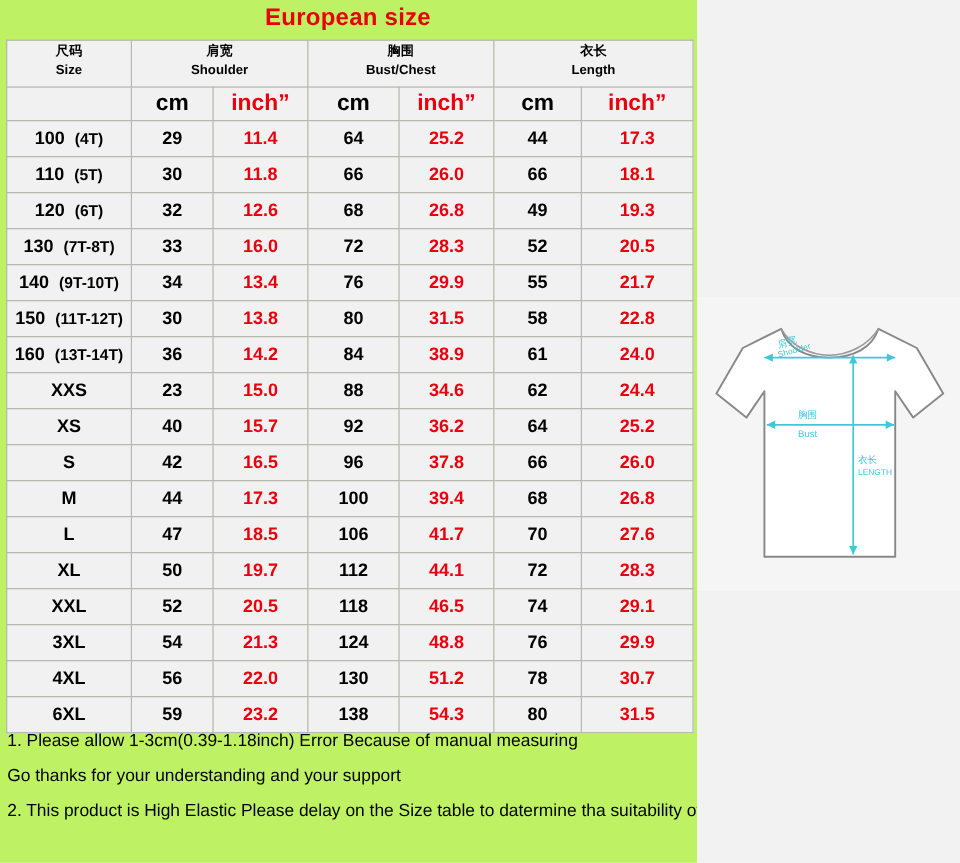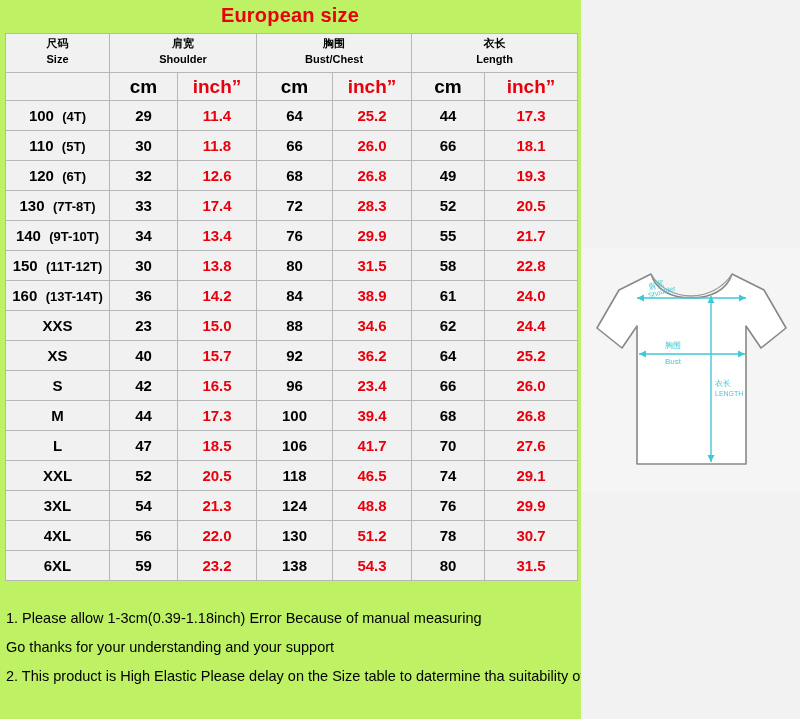--- a/index.html
+++ b/index.html
@@ -226,21 +226,21 @@
           <td class="val">32</td>
           <td class="val inch">12.6</td>
           <td class="val">68</td>
           <td class="val inch">26.8</td>
           <td class="val">49</td>
           <td class="val inch">19.3</td>
         </tr>
         <tr>
           <td class="row-size"><span>130</span>&nbsp;&nbsp;<span class="small">(7T-8T)</span></td>
           <td class="val">33</td>
-          <td class="val inch">17.4</td>
+          <td class="val inch">16.0</td>
           <td class="val">72</td>
           <td class="val inch">28.3</td>
           <td class="val">52</td>
           <td class="val inch">20.5</td>
         </tr>
         <tr>
           <td class="row-size"><span>140</span>&nbsp;&nbsp;<span class="small">(9T-10T)</span></td>
           <td class="val">34</td>
           <td class="val inch">13.4</td>
           <td class="val">76</td>
@@ -282,41 +282,50 @@
           <td class="val">92</td>
           <td class="val inch">36.2</td>
           <td class="val">64</td>
           <td class="val inch">25.2</td>
         </tr>
         <tr>
           <td class="row-size"><span>S</span></td>
           <td class="val">42</td>
           <td class="val inch">16.5</td>
           <td class="val">96</td>
-          <td class="val inch">23.4</td>
+          <td class="val inch">37.8</td>
           <td class="val">66</td>
           <td class="val inch">26.0</td>
         </tr>
         <tr>
           <td class="row-size"><span>M</span></td>
           <td class="val">44</td>
           <td class="val inch">17.3</td>
           <td class="val">100</td>
           <td class="val inch">39.4</td>
           <td class="val">68</td>
           <td class="val inch">26.8</td>
         </tr>
         <tr>
           <td class="row-size"><span>L</span></td>
           <td class="val">47</td>
           <td class="val inch">18.5</td>
           <td class="val">106</td>
           <td class="val inch">41.7</td>
           <td class="val">70</td>
           <td class="val inch">27.6</td>
+        </tr>
+        <tr>
+          <td class="row-size"><span>XL</span></td>
+          <td class="val">50</td>
+          <td class="val inch">19.7</td>
+          <td class="val">112</td>
+          <td class="val inch">44.1</td>
+          <td class="val">72</td>
+          <td class="val inch">28.3</td>
         </tr>
         <tr>
           <td class="row-size"><span>XXL</span></td>
           <td class="val">52</td>
           <td class="val inch">20.5</td>
           <td class="val">118</td>
           <td class="val inch">46.5</td>
           <td class="val">74</td>
           <td class="val inch">29.1</td>
         </tr>

